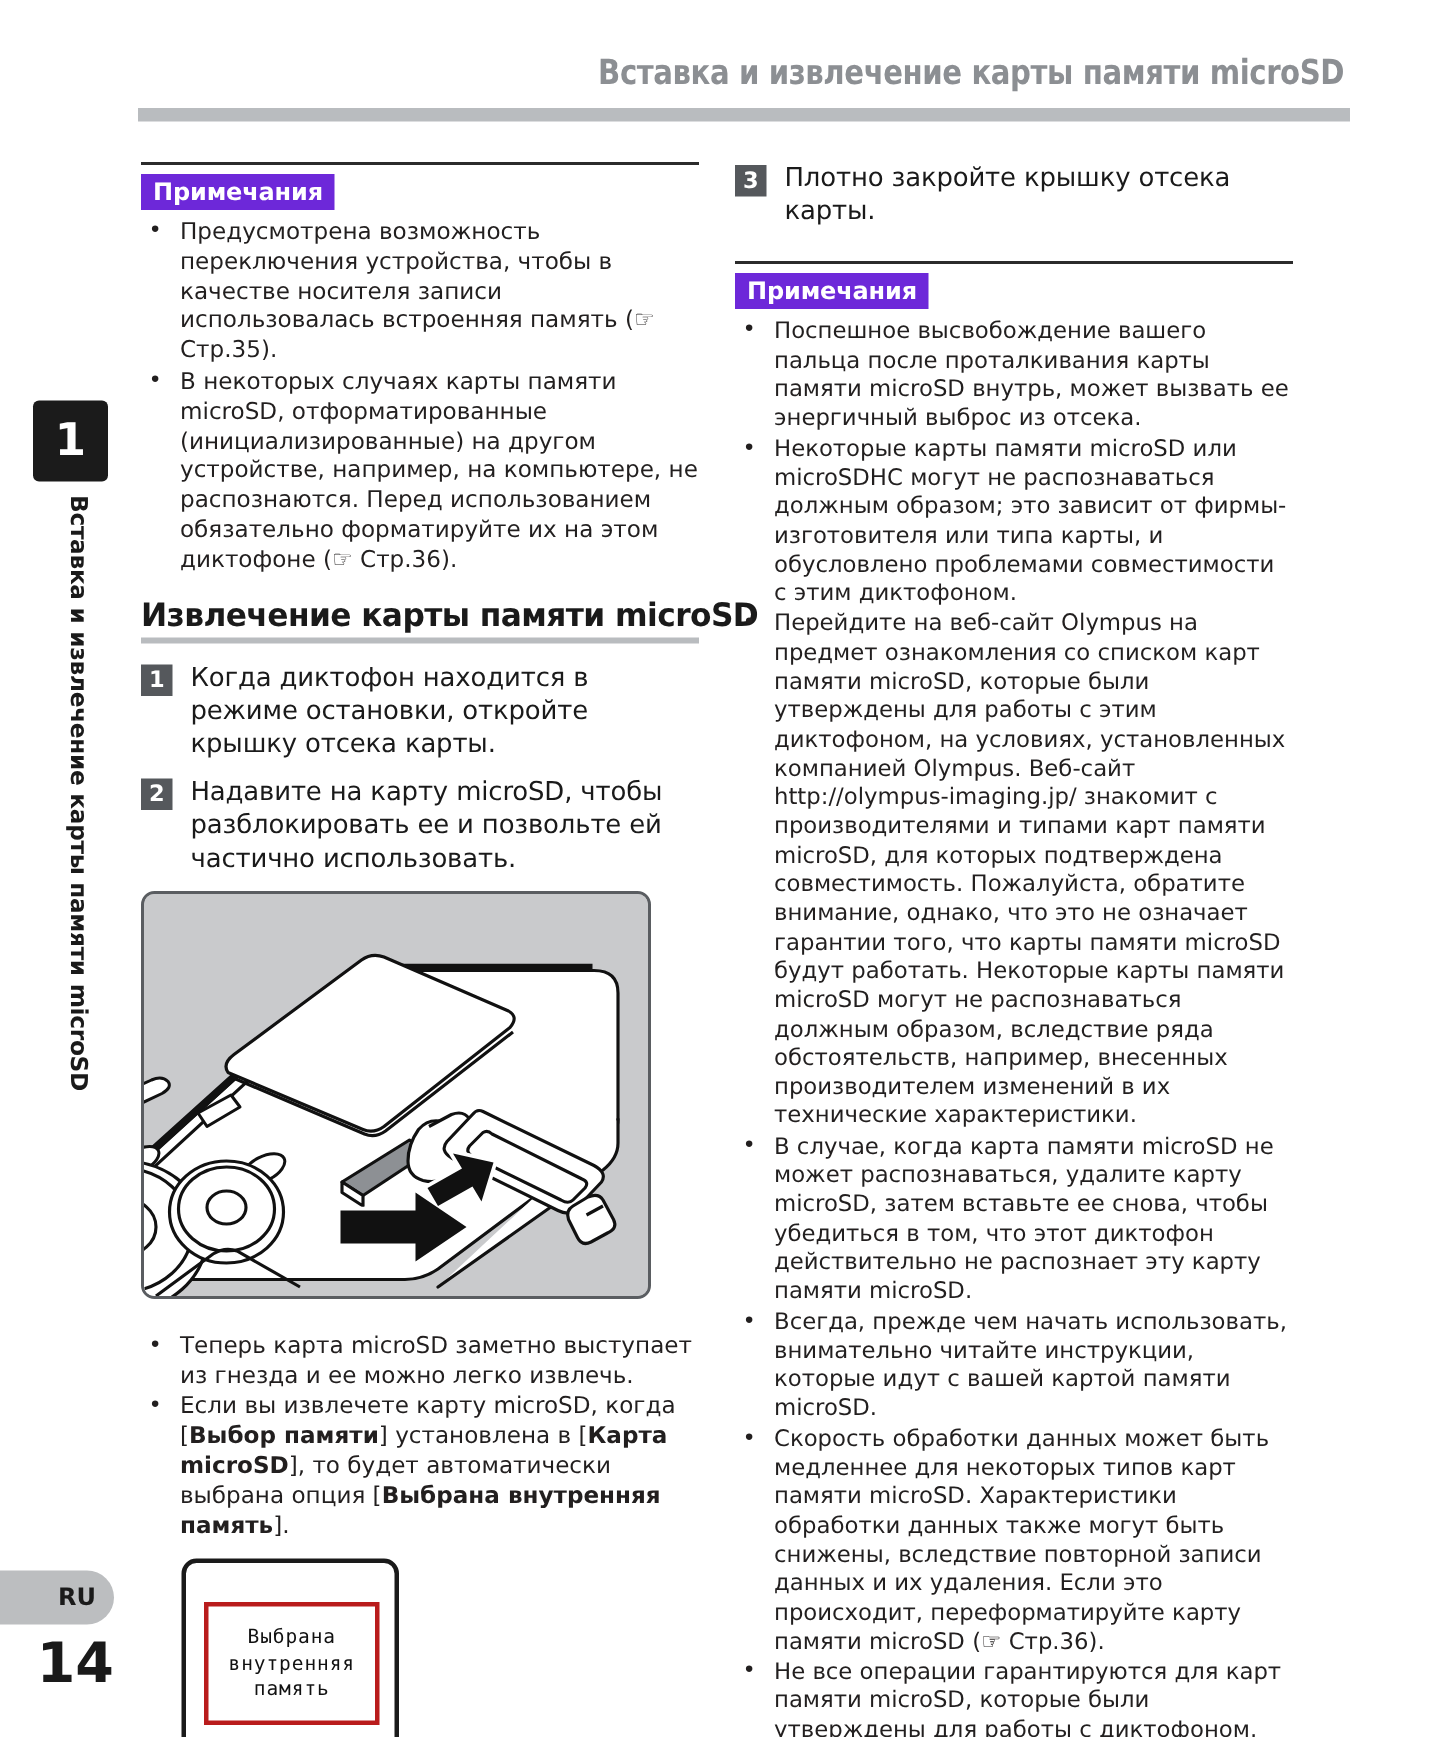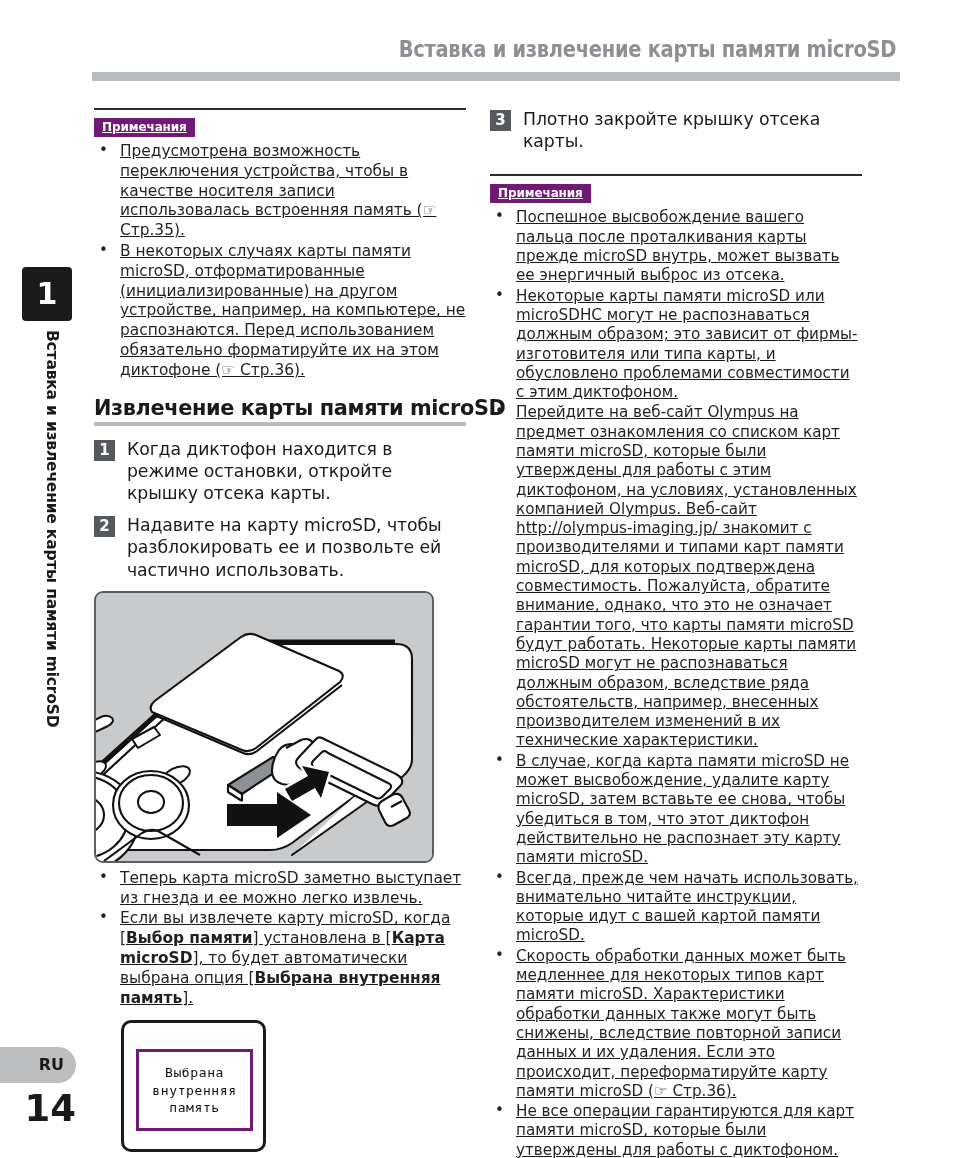--- a/index.html
+++ b/index.html
@@ -121,35 +121,33 @@
 
   
   .notes-rule {
     width: 100%;
     height: 2px;
     background: #2b2b2b;
     margin: 0 0 6px 0;
   }
   .notes-label {
     display: inline-block;
-    background: #701a75;
+    background: #6d28d9;
     color: #ffffff;
-    font-size: 12px;
+    font-size: 16px;
     font-weight: bold;
     padding: 2px 8px 3px 8px;
     letter-spacing: -0.1px;
-    text-decoration: underline;
   }
 
   
   ul.bullets {
     list-style: none;
     margin: 5px 0 0 0;
     padding: 0;
-    text-decoration: underline;
   }
   ul.bullets > li {
     position: relative;
     padding-left: 26px;
     margin-bottom: 1px;
     font-size: 15.4px;
     line-height: 1.285;
     color: #221f1f;
     text-align: left;
   }
@@ -236,21 +234,21 @@
     border-radius: 10px;
     background: #ffffff;
     position: relative;
   }
   .lcd-inner {
     position: absolute;
     left: 12px;
     top: 26px;
     width: 111px;
     height: 76px;
-    border: 3px solid #701a75;
+    border: 3px solid #b91c1c;
     background: #ffffff;
     display: flex;
     flex-direction: column;
     align-items: center;
     justify-content: center;
   }
   .lcd-line {
     font-family: "DejaVu Sans Mono", "Liberation Mono", monospace;
     font-size: 13px;
     line-height: 1.36;
@@ -363,21 +361,21 @@
         <path d="M 189 196 L 212 183 L 206 173 L 233 179 L 225 205 L 219 195 L 196 208 Z"></path>
         <path d="M 131 211 L 181 211 L 181 199 L 215 222 L 181 245 L 181 233 L 131 233 Z"></path>
       </g>
       <g stroke="none" fill="#111111">
         <path d="M 189 196 L 212 183 L 206 173 L 233 179 L 225 205 L 219 195 L 196 208 Z"></path>
         <path d="M 131 211 L 181 211 L 181 199 L 215 222 L 181 245 L 181 233 L 131 233 Z"></path>
       </g>
     </svg>
   </div>
 
-  <ul class="bullets" style="margin-top:6px;">
+  <ul class="bullets" style="margin-top:22px;">
     <li><span>Теперь карта microSD заметно выступает из гнезда и ее можно легко извлечь.</span></li>
     <li>
       Если вы извлечете карту microSD, когда [<b>Выбор памяти</b>] установлена в [<b>Карта microSD</b>], то будет автоматически выбрана опция [<b>Выбрана внутренняя память</b>].
     </li>
   </ul>
 
   
   <div class="lcd-frame">
     <div class="lcd-inner">
       <div class="lcd-line">Выбрана</div>
@@ -394,22 +392,22 @@
     <div class="step">
       <div class="step-badge">3</div>
       <div class="step-text">Плотно закройте крышку отсека карты.</div>
     </div>
   </div>
 
   <div class="notes-rule" style="margin-top:22px;"></div>
   <div class="notes-label">Примечания</div>
 
   <ul class="bullets">
-    <li><span>Поспешное высвобождение вашего пальца после проталкивания карты прежде microSD внутрь, может вызвать ее энергичный выброс из отсека.</span></li>
+    <li><span>Поспешное высвобождение вашего пальца после проталкивания карты памяти microSD внутрь, может вызвать ее энергичный выброс из отсека.</span></li>
     <li><span>Некоторые карты памяти microSD или microSDHC могут не распознаваться должным образом; это зависит от фирмы-изготовителя или типа карты, и обусловлено проблемами совместимости с этим диктофоном.</span></li>
     <li><span>Перейдите на веб-сайт Olympus на предмет ознакомления со списком карт памяти microSD, которые были утверждены для работы с этим диктофоном, на условиях, установленных компанией Olympus. Веб-сайт http://olympus-imaging.jp/ знакомит с производителями и типами карт памяти microSD, для которых подтверждена совместимость. Пожалуйста, обратите внимание, однако, что это не означает гарантии того, что карты памяти microSD будут работать. Некоторые карты памяти microSD могут не распознаваться должным образом, вследствие ряда обстоятельств, например, внесенных производителем изменений в их технические характеристики.</span></li>
-    <li><span>В случае, когда карта памяти microSD не может высвобождение, удалите карту microSD, затем вставьте ее снова, чтобы убедиться в том, что этот диктофон действительно не распознает эту карту памяти microSD.</span></li>
+    <li><span>В случае, когда карта памяти microSD не может распознаваться, удалите карту microSD, затем вставьте ее снова, чтобы убедиться в том, что этот диктофон действительно не распознает эту карту памяти microSD.</span></li>
     <li><span>Всегда, прежде чем начать использовать, внимательно читайте инструкции, которые идут с вашей картой памяти microSD.</span></li>
     <li><span>Скорость обработки данных может быть медленнее для некоторых типов карт памяти microSD. Характеристики обработки данных также могут быть снижены, вследствие повторной записи данных и их удаления. Если это происходит, переформатируйте карту памяти microSD (☞ Стр.36).</span></li>
     <li><span>Не все операции гарантируются для карт памяти microSD, которые были утверждены для работы с диктофоном.</span></li>
   </ul>
 
 </div>
 
 </body></html>

